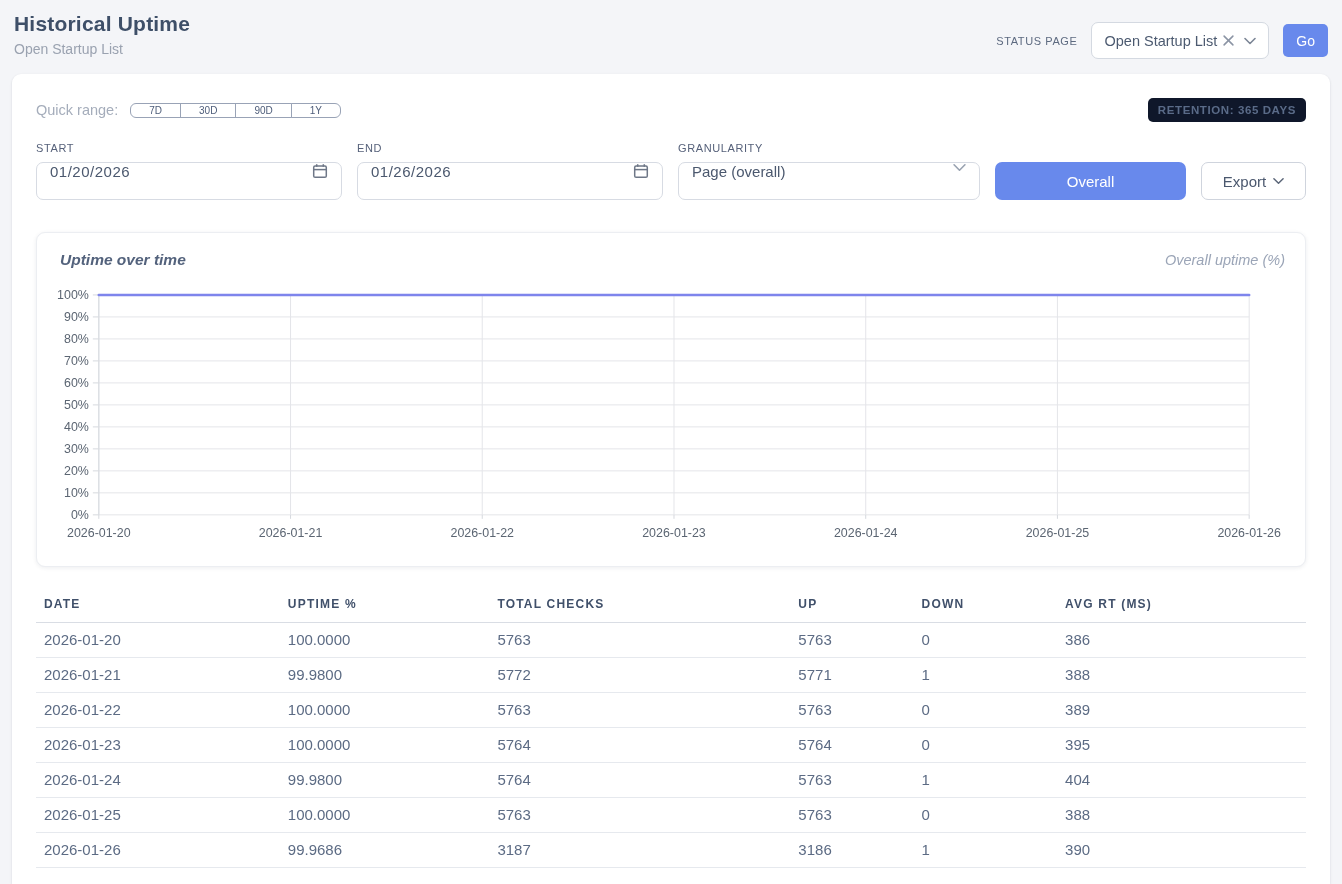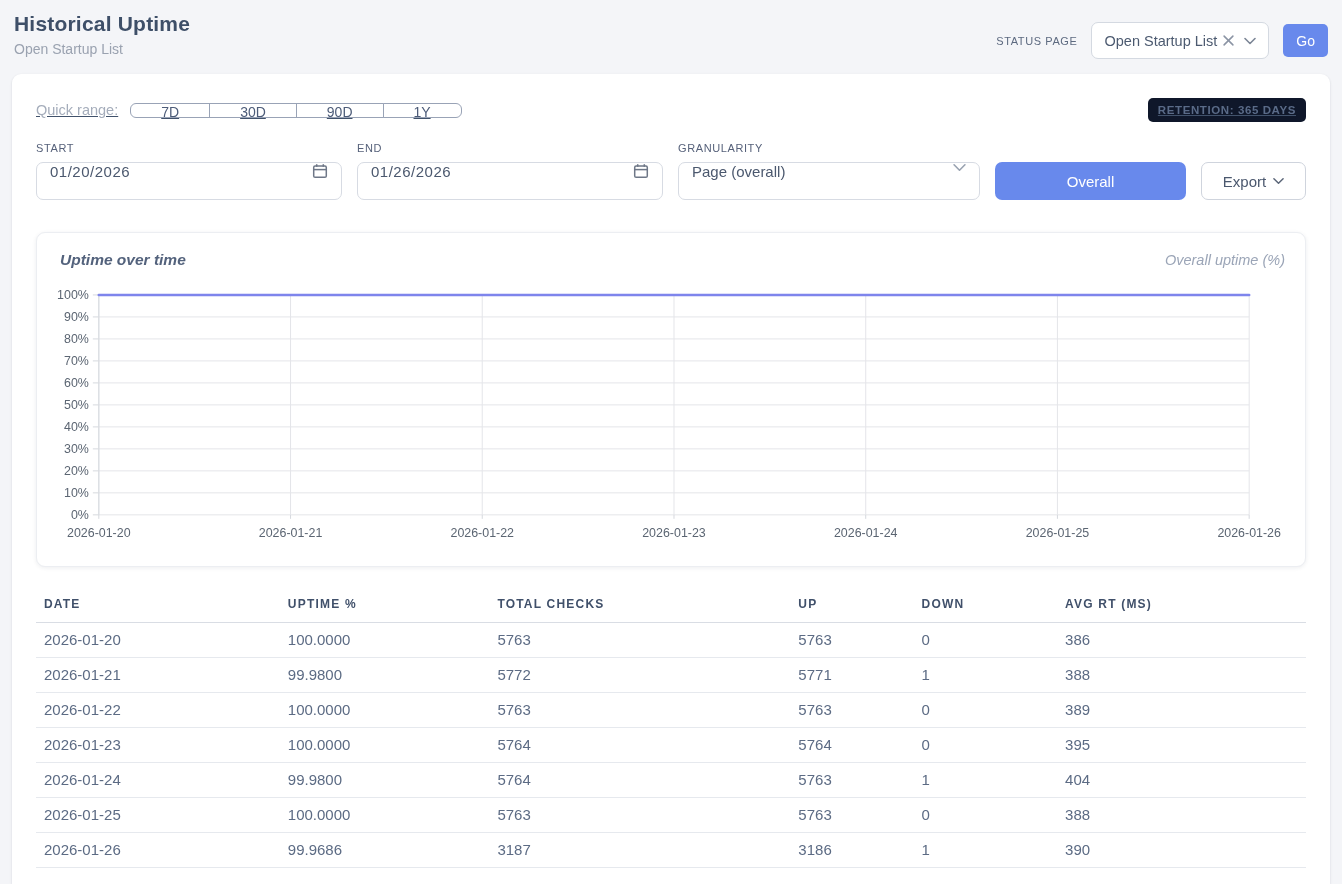--- a/index.html
+++ b/index.html
@@ -32,26 +32,26 @@
   }
 
   
   .main-card {
     margin-top: 15px; background: #fff; border-radius: 9px;
     box-shadow: 0 1px 3px rgba(25,35,60,.10), 0 1px 2px rgba(25,35,60,.06);
     padding: 24px 24px 24px 24px; min-height: 800px;
   }
 
   
-  .quick-row { display: flex; align-items: center; text-decoration: underline; }
+  .quick-row { display: flex; align-items: center; }
   .quick-range-label { font-size: 14.5px; color: #a5adbb; }
   .seg-group { display: flex; margin-left: 12px; }
   .seg-btn {
     background: #fff; border: 1px solid #99a3b6; color: #4d5c79;
-    font-size: 14px; font-family: inherit; height: 15px; padding: 0 30px;
+    font-size: 10px; font-family: inherit; height: 15px; padding: 0 18px;
     cursor: pointer; margin-left: -1px;
   }
   .seg-btn:first-child { border-radius: 6px 0 0 6px; margin-left: 0; }
   .seg-btn:last-child { border-radius: 0 6px 6px 0; }
   .retention-badge {
     margin-left: auto; background: #0f172a; color: #5a6b88;
     font-size: 11.5px; font-weight: 700; letter-spacing: .6px;
     padding: 6px 10px; border-radius: 5px;
   }
 

